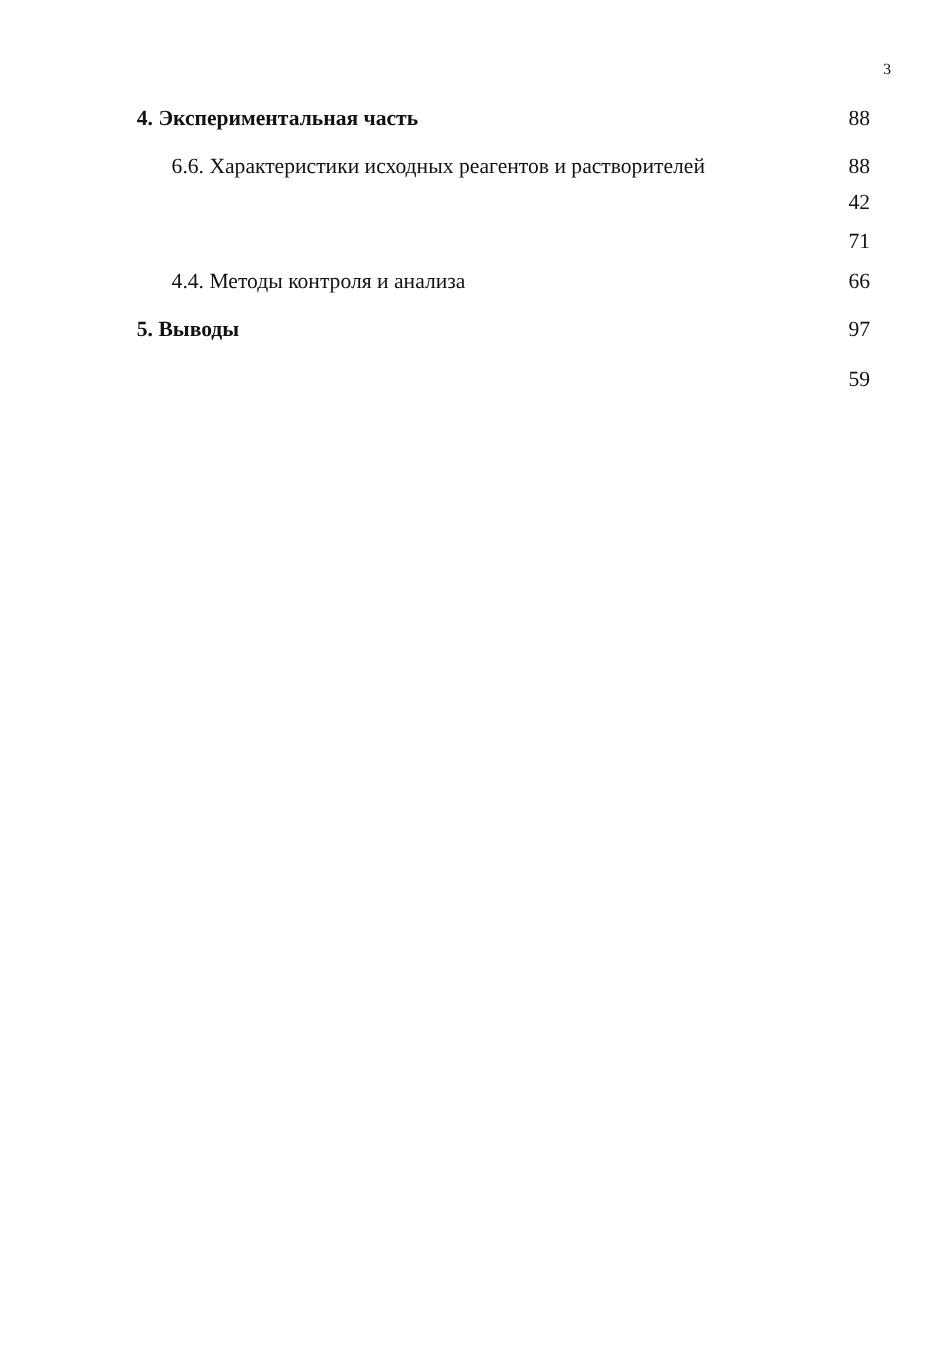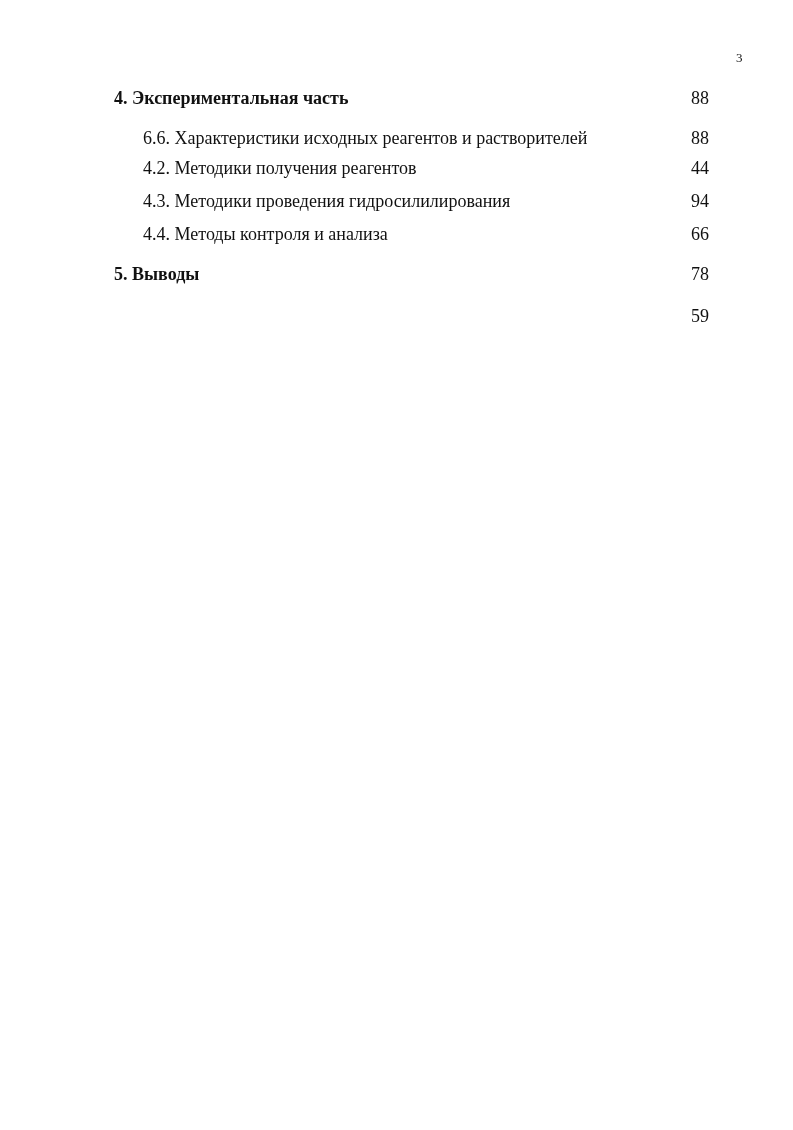--- a/index.html
+++ b/index.html
@@ -1,49 +1,47 @@
 <!DOCTYPE html>
 <html><head>
 <meta charset="utf-8">
 <style>
   html, body { margin: 0; padding: 0; background: #ffffff; }
   body { width: 793px; height: 1130px; position: relative; overflow: hidden;
          font-family: "Liberation Serif", "DejaVu Serif", serif; color: #111; }
   .page-number { position: absolute; top: 50px; left: 736px; font-size: 13px; }
   .toc-row { position: absolute; left: 0; width: 793px; height: 24px; }
   .toc-title { position: absolute; white-space: nowrap; font-size: 18px; line-height: 24px; }
-  .toc-page { position: absolute; right: 84px; font-size: 18px; line-height: 24px; margin-left: 44px; }
+  .toc-page { position: absolute; right: 68px; font-size: 18px; line-height: 24px; margin-left: 44px; }
   .bold { font-weight: bold; }
 </style>
 </head>
 <body>
 
 <div class="page-number">3</div>
 
 <div>
   <div class="toc-row" style="top:86px;">
     <span class="toc-title bold" style="left:114px;">4. Экспериментальная часть</span>
     <span class="toc-page">88</span>
   </div>
   <div class="toc-row" style="top:126px;">
     <span class="toc-title" style="left:143px;">6.6. Характеристики исходных реагентов и растворителей</span>
     <span class="toc-page">88</span>
   </div>
   <div class="toc-row" style="top:156px;">
-    <span class="toc-title" style="left:143px;">4.2. Методики получения реагентов</span>
-    <span class="toc-page">44</span>
+    <span class="toc-page">42</span>
   </div>
   <div class="toc-row" style="top:189px;">
-    <span class="toc-title" style="left:143px;">4.3. Методики проведения гидросилилирования</span>
-    <span class="toc-page">94</span>
+    <span class="toc-page">71</span>
   </div>
   <div class="toc-row" style="top:222px;">
     <span class="toc-title" style="left:143px;text-align:right;">4.4. Методы контроля и анализа</span>
     <span class="toc-page">66</span>
   </div>
   <div class="toc-row" style="top:262px;">
     <span class="toc-title bold" style="left:114px;text-align:center;">5. Выводы</span>
-    <span class="toc-page">78</span>
+    <span class="toc-page">97</span>
   </div>
   <div class="toc-row" style="top:304px;">
     <span class="toc-page">59</span>
   </div>
 </div>
 
 </body></html>

